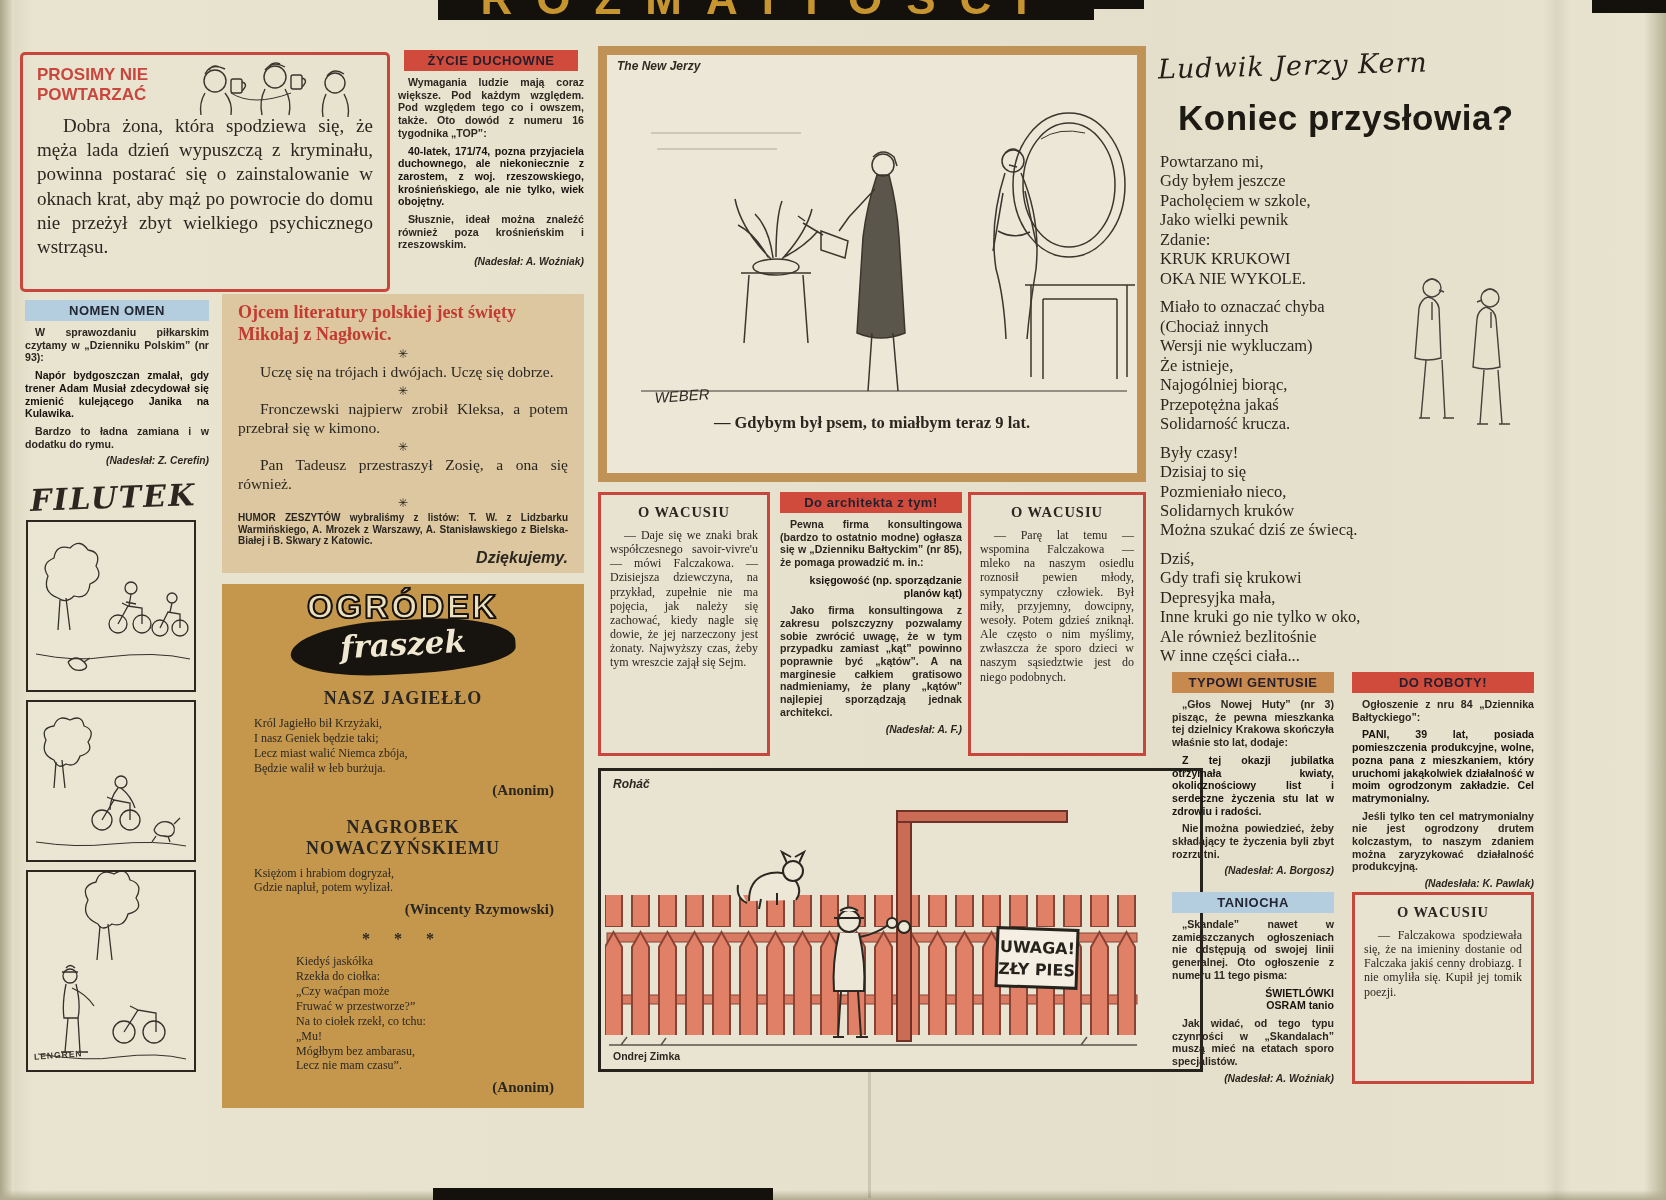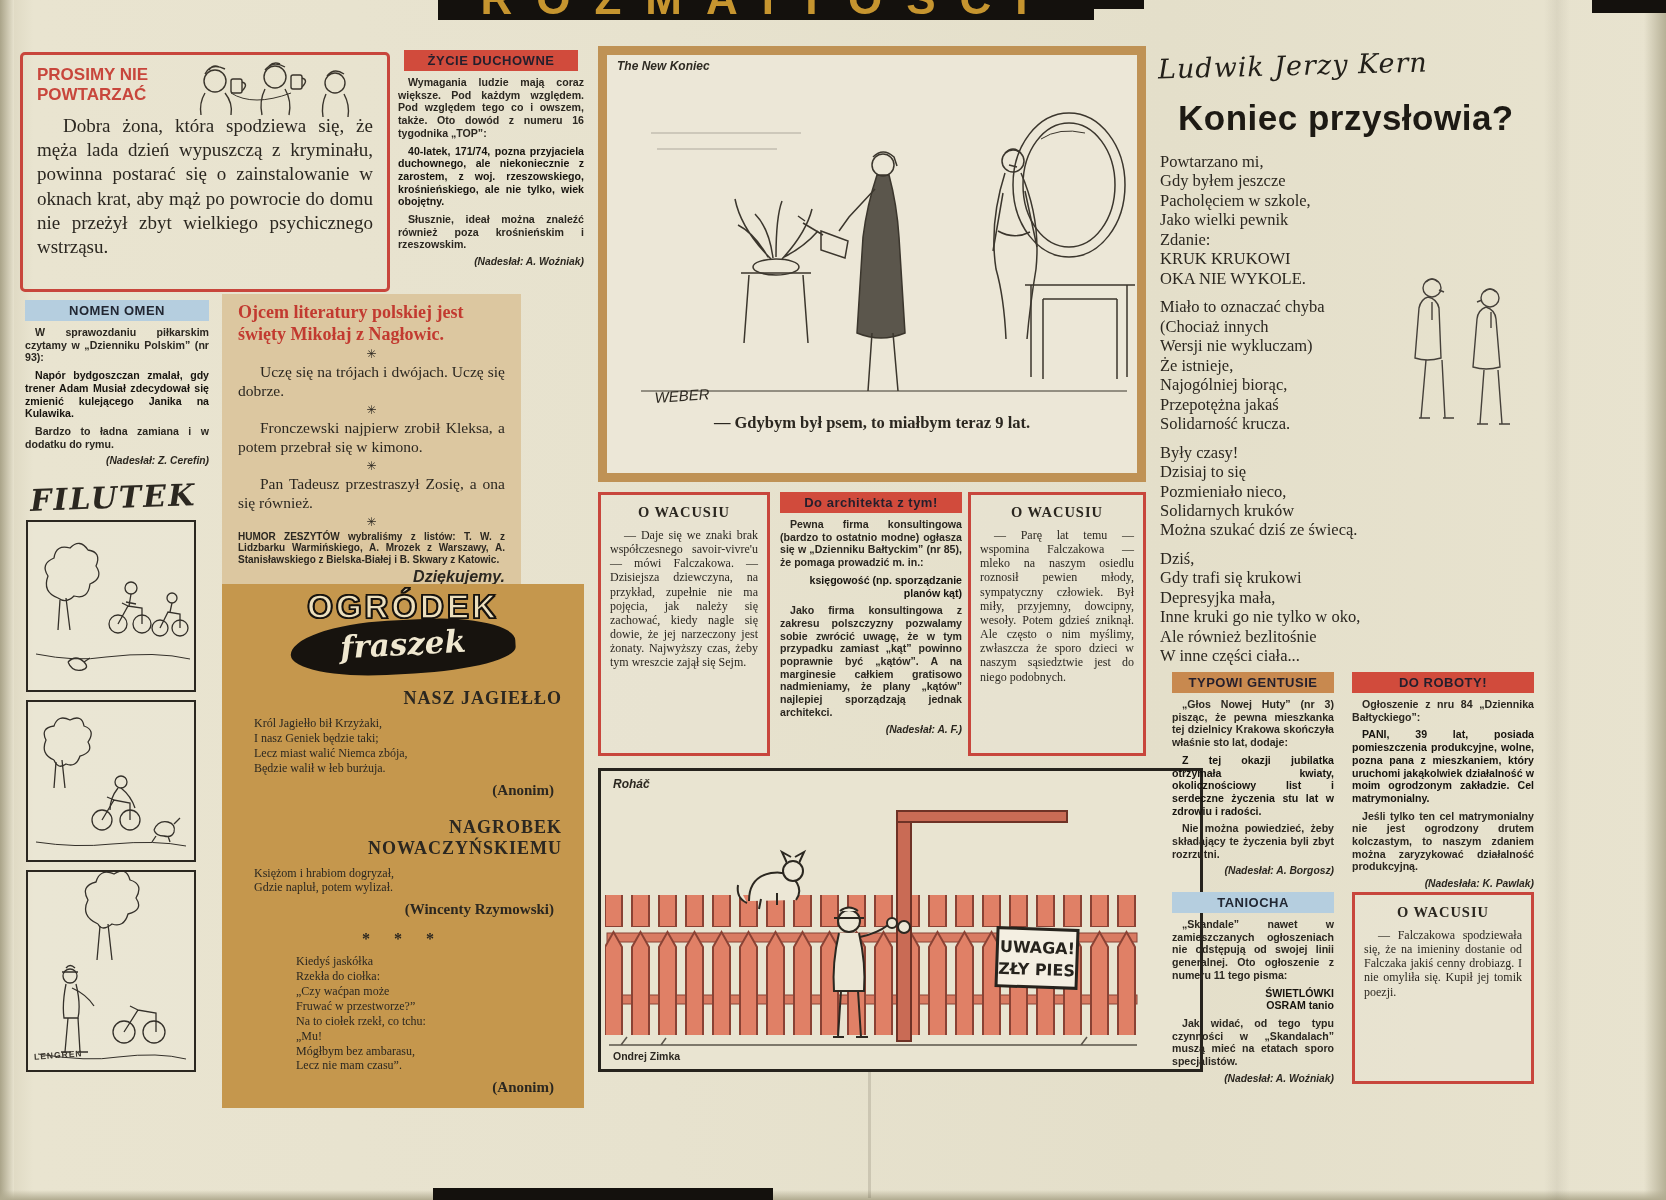--- a/index.html
+++ b/index.html
@@ -61,37 +61,37 @@
 
   #nomen { left:25px; top:300px; width:184px; }
 
   #filutek-title { left:30px; top:480px; font-size:30px; font-style:italic; font-weight:bold; font-family:"DejaVu Serif",serif; transform:rotate(-2deg); letter-spacing:2px; }
   .fpanel { left:26px; width:170px; border:2px solid #2b2720; background:rgba(236,231,216,.5); }
   #fp1 { top:520px; height:172px; }
   #fp2 { top:700px; height:162px; }
   #fp3 { top:870px; height:202px; }
   #filutek-sig { left:34px; top:1050px; font-family:"Liberation Sans",sans-serif; font-size:8.5px; font-weight:bold; letter-spacing:1px; color:#3a352c; transform:rotate(-4deg); }
 
-  #humor { left:222px; top:294px; width:299px; background:#dcc7a0; padding:8px 16px 15px; }
+  #humor { left:222px; top:294px; width:362px; background:#dcc7a0; padding:8px 16px 6px; }
   #humor .htitle { color:#c23a30; font-weight:bold; font-size:18px; line-height:1.2; }
   #humor .sep { text-align:center; font-size:12px; line-height:1; margin:3px 0; color:#2b2720; }
   #humor .item { font-size:15.5px; line-height:1.22; text-indent:22px; text-align:justify; }
   #humor .hfooter { font-family:"Liberation Sans",sans-serif; font-size:10px; font-weight:bold; line-height:1.18; text-align:justify; margin-top:3px; }
   #humor .hthanks { font-family:"Liberation Sans",sans-serif; font-size:16px; font-weight:bold; font-style:italic; text-align:right; margin-top:2px; }
 
   #fraszki { left:222px; top:584px; width:362px; min-height:506px; background:#c5974d; padding:4px 22px 10px; }
   #fraszki .logo { position:relative; height:92px; }
   #fraszki .blob { position:absolute; left:50%; top:32px; width:225px; height:54px; transform:translateX(-50%) rotate(-3deg); background:#17130e; border-radius:50% 46% 52% 48% / 62% 55% 45% 52%; }
   #fraszki .logo-top { position:absolute; left:0; top:0; width:100%; text-align:center;
      font-family:"Liberation Sans",sans-serif; font-weight:bold; font-size:33px; letter-spacing:3px; color:#ecdfbd;
      -webkit-text-stroke:1.6px #17130e;
      text-shadow:-1px -1px 0 #17130e, 1px -1px 0 #17130e, -1px 1px 0 #17130e, 1px 1px 0 #17130e; }
   #fraszki .logo-bottom { position:absolute; left:0; top:38px; width:100%; text-align:center;
      font-family:"DejaVu Serif",serif; font-style:italic; font-weight:bold; font-size:31px; color:#f0e8d0; transform:rotate(-3deg); }
-  #fraszki .fh { text-align:right; font-weight:bold; font-size:18px; letter-spacing:1px; margin:8px 0 7px; }
+  #fraszki .fh { text-align:center; font-weight:bold; font-size:18px; letter-spacing:1px; margin:8px 0 7px; }
   #fraszki .fh.spread { word-spacing:9px; margin-top:18px; }
   #fraszki .poem { text-align:left; font-size:12px; line-height:1.24; margin-left:10px; white-space:pre-line; }
   #fraszki .poem.indent { margin-left:52px; }
   #fraszki .by { text-align:right; font-weight:bold; font-size:15px; margin:6px 8px 2px 0; }
   #fraszki .stars { text-align:center; font-weight:bold; font-size:16px; letter-spacing:10px; margin:12px 0 6px; }
 
   #nyorker { left:598px; top:46px; width:548px; height:436px; border:9px solid #bf9255; background:#ece7d7; padding:4px 10px; }
   #nyorker .label { font-family:"Liberation Sans",sans-serif; font-style:italic; font-weight:bold; font-size:12px; color:#2e2a22; }
   #nyorker .caption { text-align:center; font-weight:bold; font-size:16.5px; margin-top:4px; }
 
@@ -269,21 +269,21 @@
 „Czy waćpan może
 Fruwać w przestworze?”
 Na to ciołek rzekł, co tchu:
 „Mu!
 Mógłbym bez ambarasu,
 Lecz nie mam czasu”.</div>
     <div class="by">(Anonim)</div>
   </section>
 
   <section class="abs" id="nyorker">
-    <div class="label">The New Koniec</div>
+    <div class="label">The New Jerzy</div>
     <svg width="528" height="336" viewBox="0 0 520 336">
       <g fill="none" stroke="#3b362d" stroke-width="1.5">
         <path d="M120 200 h70 M128 202 l-5 68 M182 202 l5 68"></path>
         <ellipse cx="155" cy="194" rx="23" ry="8"></ellipse>
         <path d="M150 186 q-30 -30 -36 -60 M155 184 q0 -40 6 -56 M161 186 q24 -26 30 -50 M147 184 q-14 -24 -30 -32 M163 184 q20 -10 34 -26 M152 185 q-4 -30 -18 -44"></path>
         <circle cx="262" cy="92" r="11"></circle>
         <path d="M252 84 q10 -10 21 0 l3 9"></path>
         <path d="M256 102 q-10 30 -14 62 l-6 96 q24 10 48 0 l-6 -96 q-2 -32 -10 -62 z" fill="#3b362d" fill-opacity="0.82"></path>
         <path d="M254 116 l-26 28 l-10 14"></path>
         <path d="M200 158 l27 10 l-3 17 l-24 -8 z M202 162 l-20 -12 M184 148 l-7 -5"></path>

